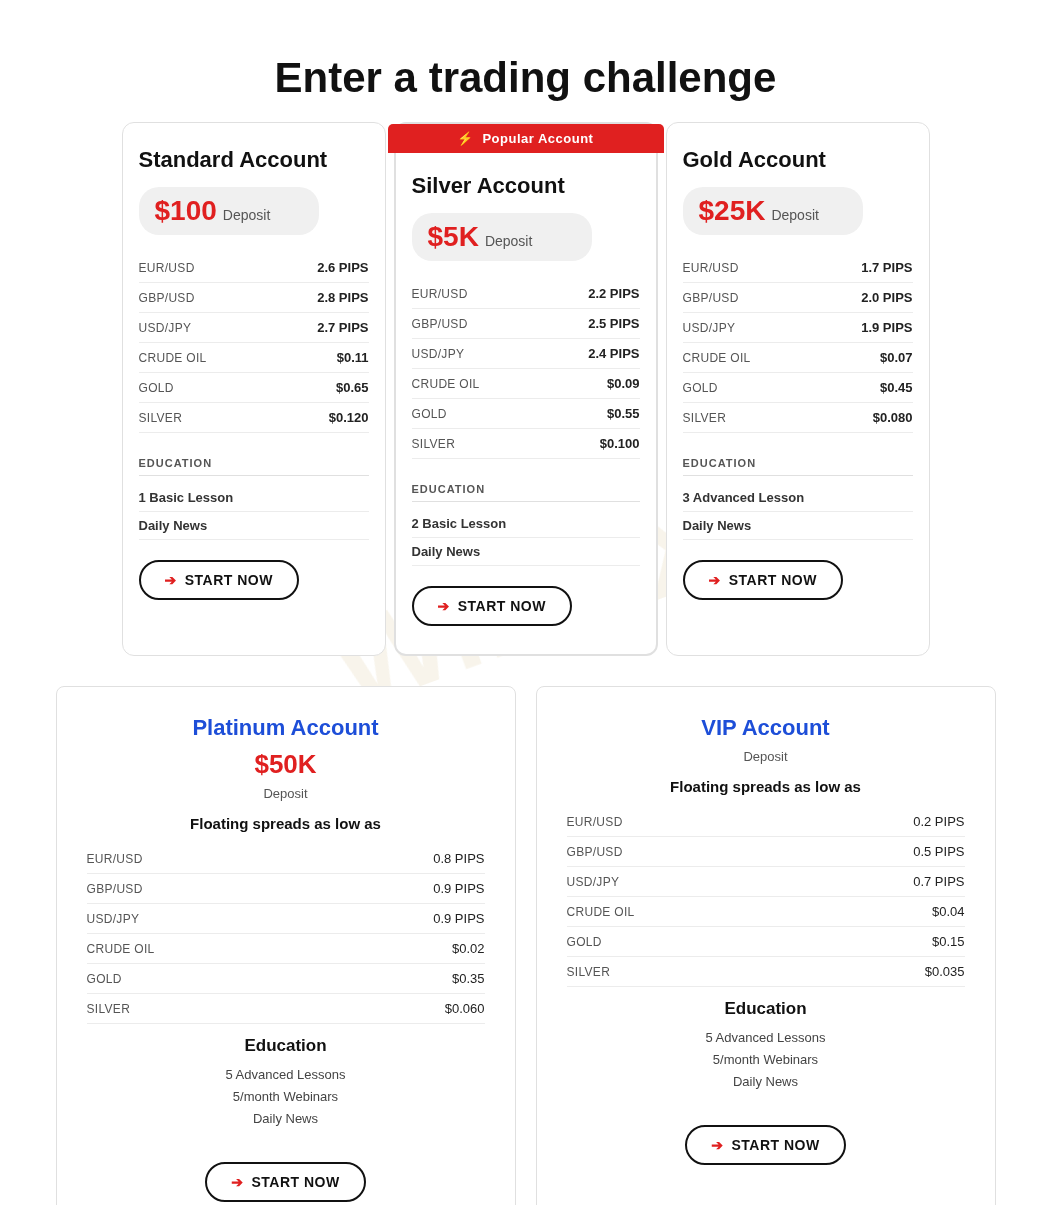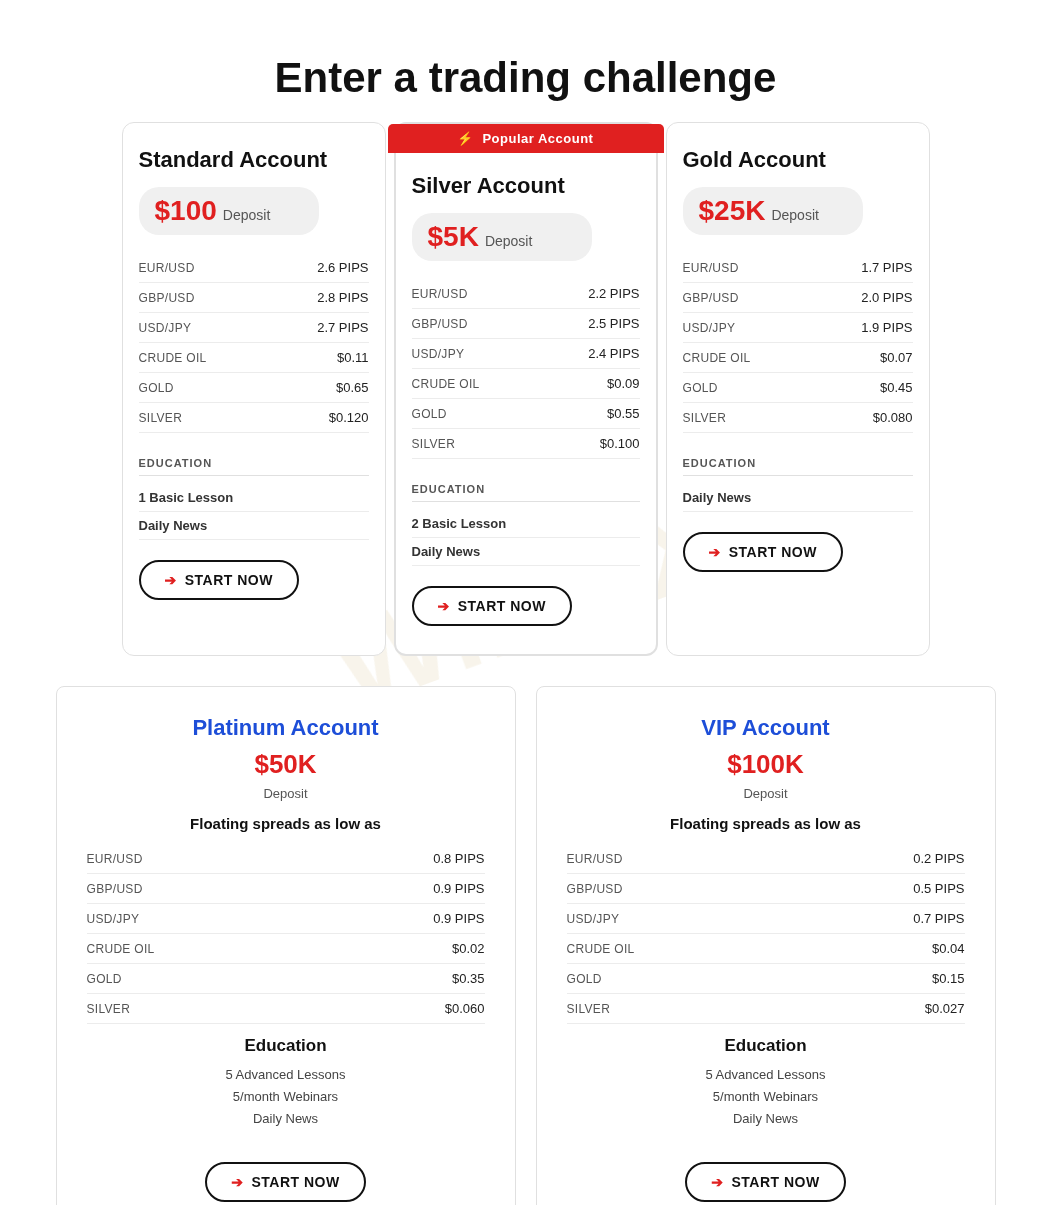--- a/index.html
+++ b/index.html
@@ -120,21 +120,21 @@
     }
 
     .specs-table tr td:first-child {
       color: #555;
       font-size: 12px;
       letter-spacing: 0.3px;
     }
 
     .specs-table tr td:last-child {
       text-align: right;
-      font-weight: 400;
+      font-weight: 700;
       color: #222;
     }
 
     .section-label {
       font-size: 11px;
       font-weight: 800;
       letter-spacing: 1px;
       color: #555;
       padding: 10px 0 6px;
       border-bottom: 1px solid #e0e0e0;
@@ -393,20 +393,21 @@
             <td>GOLD</td>
             <td>$0.45</td>
           </tr>
       <tr>
             <td>SILVER</td>
             <td>$0.080</td>
           </tr>
     </tbody>
       </table>
     <div class="section-label">EDUCATION</div>
+    <div class="edu-item">3 Advanced Lesson</div>
     <div class="edu-item">Daily News</div>
     <button class="start-btn">
       <span class="btn-icon">➔</span>
       <span>START NOW</span>
     </button>
   </div>
 
 </div>
 
 <div class="bottom-cards">
@@ -455,23 +456,20 @@
     <div class="start-btn-center">
       <button class="start-btn">
         <span class="btn-icon">➔</span>
         <span>START NOW</span>
       </button>
     </div>
   </div>
 
   <div class="card-wide">
     <div class="card-title">VIP Account</div>
-    <div class="deposit-wide">
-      <span class="deposit-amount">$100K</span>
-    </div>
     <div class="deposit-wide-label">Deposit</div>
     <div class="floating-label">Floating spreads as low as</div>
     <table class="specs-wide">
       <tbody>
           <tr>
             <td>EUR/USD</td>
             <td>0.2 PIPS</td>
           </tr>
       <tr>
             <td>GBP/USD</td>
@@ -484,21 +482,21 @@
       <tr>
             <td>CRUDE OIL</td>
             <td>$0.04</td>
           </tr>
       <tr>
             <td>GOLD</td>
             <td>$0.15</td>
           </tr>
       <tr>
             <td>SILVER</td>
-            <td>$0.027</td>
+            <td>$0.035</td>
           </tr>
     </tbody>
       </table>
     <div class="edu-section-title">Education</div>
     <div class="edu-list">
       <div>5 Advanced Lessons</div>
       <div>5/month Webinars</div>
       <div>Daily News</div>
     </div>
     <div class="start-btn-center">

